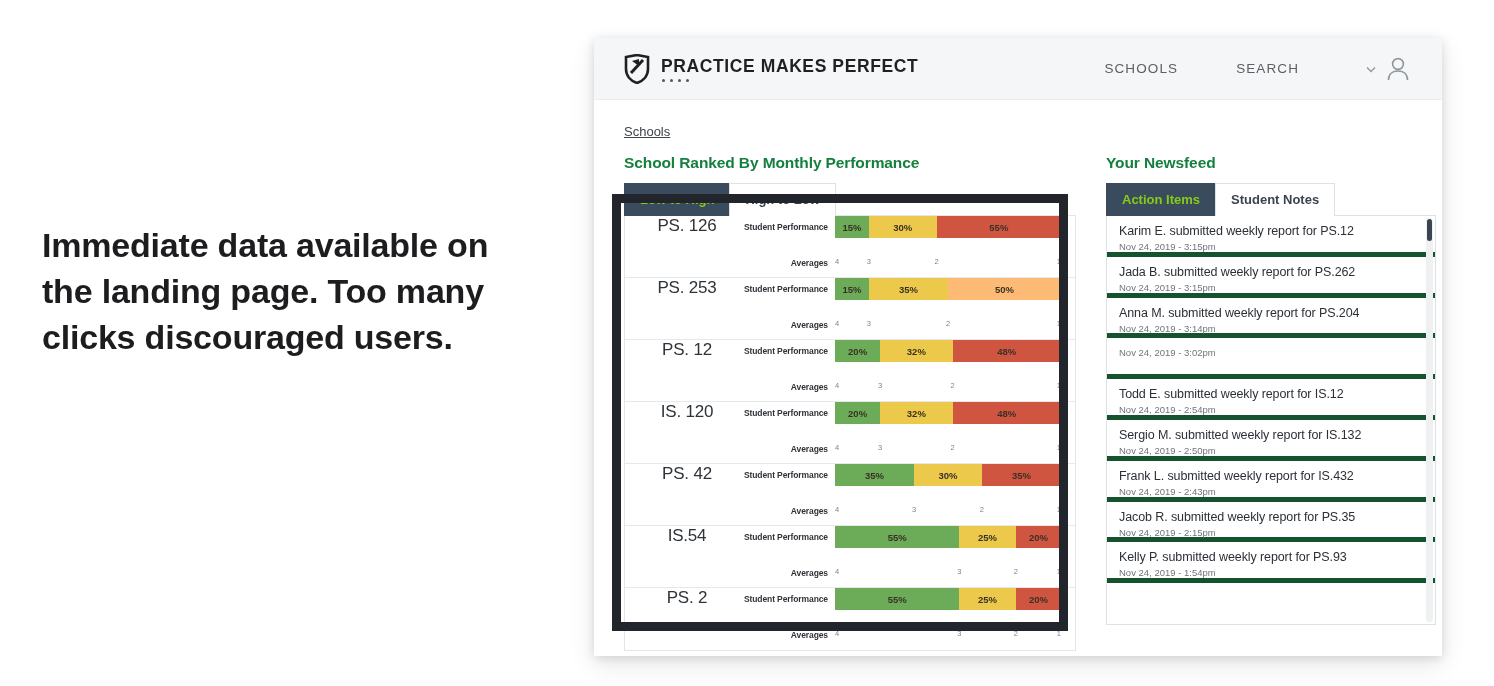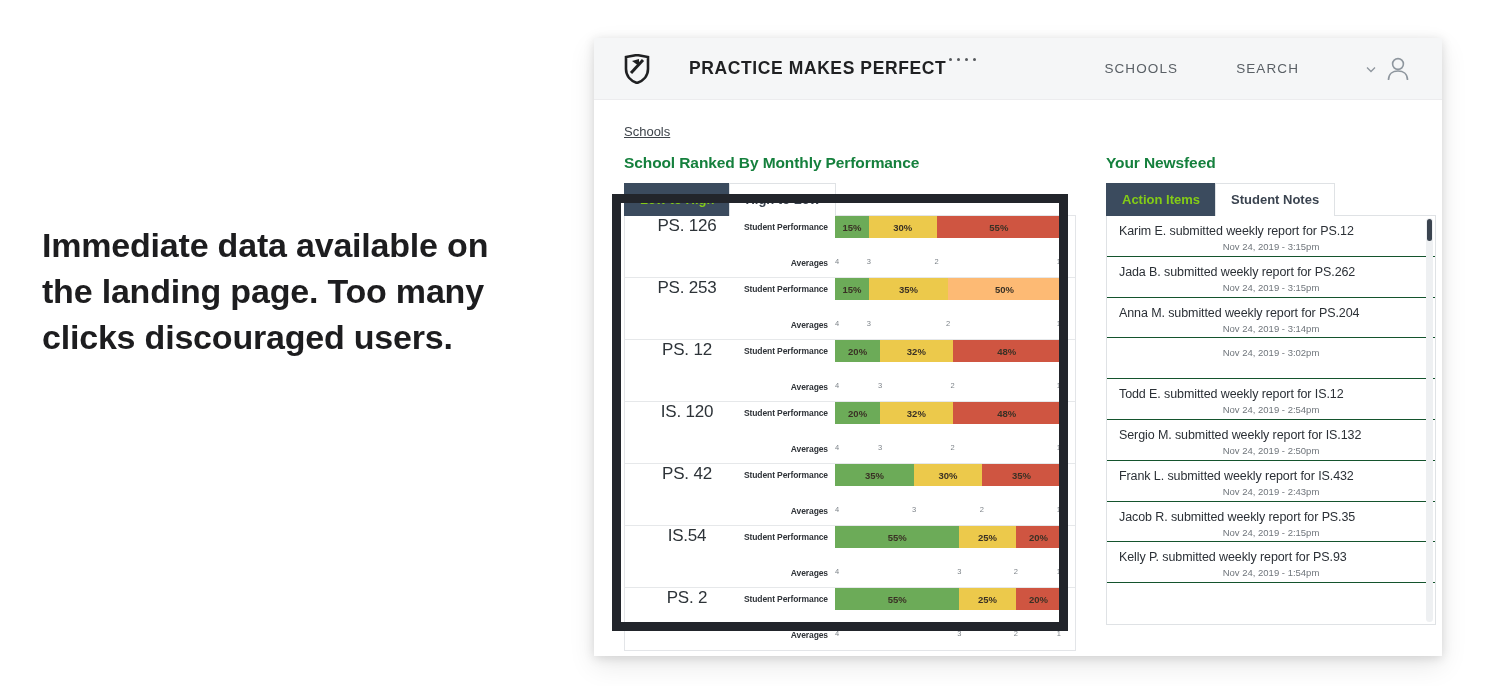--- a/index.html
+++ b/index.html
@@ -22,21 +22,21 @@
     box-shadow:0 2px 10px rgba(0,0,0,.13), 0 10px 26px rgba(0,0,0,.09);
     overflow:hidden;
   }
   
   .topbar{
     height:62px;background:#f5f6f7;border-bottom:1px solid #ececee;
     display:flex;align-items:center;padding:0 32px 0 30px;box-sizing:border-box;
   }
   .brand{display:flex;align-items:center;gap:11px;}
   .brand-mark{width:26px;height:30px;flex:0 0 auto;}
-  .brand-text-wrap{display:flex;flex-direction:row;gap:2px;margin-left:28px;}
+  .brand-text-wrap{display:flex;flex-direction:column;gap:2px;}
   .brand-name{
     font-size:17.5px;font-weight:bold;color:#1f2022;letter-spacing:0.6px;
     font-family:"Liberation Sans", sans-serif;
   }
   .brand-dots{display:flex;gap:5px;padding-left:1px;}
   .brand-dots i{width:3px;height:3px;background:#55585c;border-radius:50%;display:block;}
   .nav{margin-left:auto;display:flex;align-items:center;gap:0;}
   .nav-link{
     font-size:13.5px;letter-spacing:1.1px;color:#5a6066;padding:0 0 0 0;margin-left:58px;
     cursor:pointer;
@@ -93,25 +93,25 @@
   .tick{
     position:absolute;top:0;font-size:7.5px;color:#7d8389;transform:translateX(-50%);
   }
   
   .feed-box{
     border:1px solid #dfe2e5;background:#fff;margin-top:-1px;height:408px;
     position:relative;overflow:hidden;
   }
   .feed-scroll{position:absolute;inset:0;overflow:hidden;padding:0;}
   .feed-item{
-    border-bottom:1px solid #14532d;padding:7px 12px 15px 12px;box-sizing:border-box;
+    border-bottom:5px solid #14532d;padding:7px 12px 15px 12px;box-sizing:border-box;
     height:40.8px;
   }
   .feed-text{font-size:12.5px;color:#2b3036;line-height:16px;letter-spacing:-0.1px;}
-  .feed-time{font-size:9.5px;color:#6f757b;text-align:center;line-height:13px;margin-top:1px;}
+  .feed-time{font-size:9.5px;color:#6f757b;text-align:left;line-height:13px;margin-top:1px;}
   .scrollbar{
     position:absolute;right:2px;top:2px;width:7px;height:404px;background:#eef0f2;
     border-radius:4px;cursor:pointer;
   }
   .scrollthumb{
     position:absolute;left:1px;top:1px;width:5px;height:22px;background:#3b4450;
     border-radius:3px;cursor:pointer;
   }
   
   .highlight-rect{

